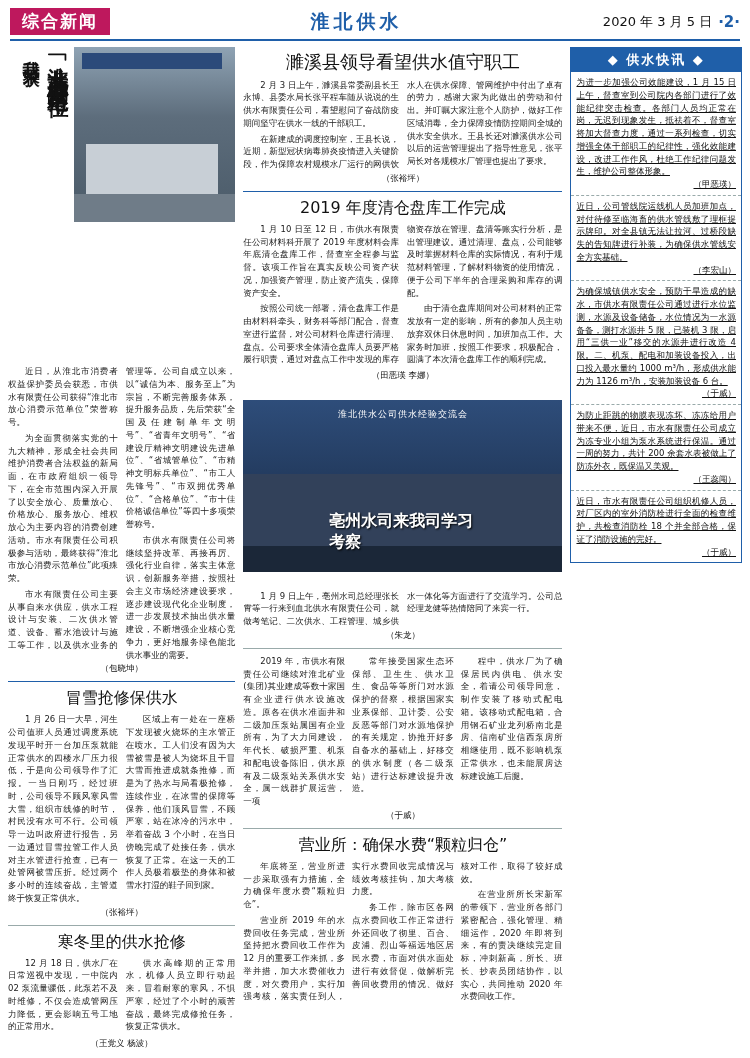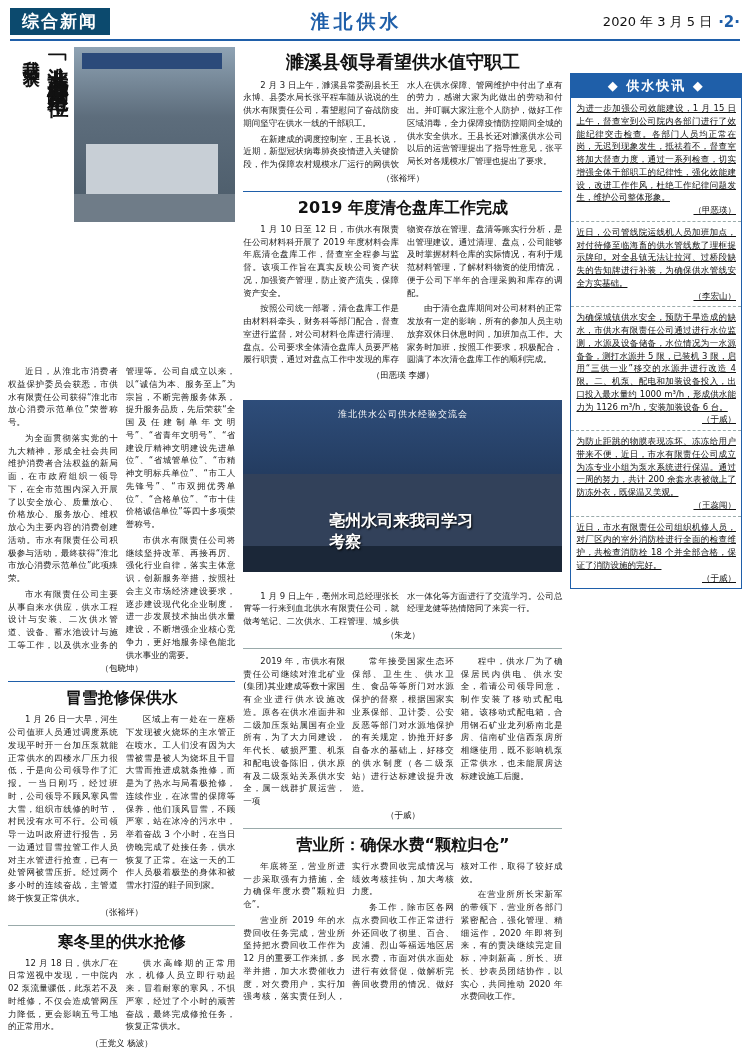--- a/index.html
+++ b/index.html
@@ -1,53 +1,53 @@
 <!DOCTYPE html>
 <html><head>
 <meta charset="utf-8">
 <style>
   html,body{margin:0;padding:0;background:#ffffff;}
   body{width:750px;height:1058px;font-family:"DejaVu Sans","Liberation Sans",sans-serif;color:#111;}
   .page{position:relative;width:750px;height:1058px;box-sizing:border-box;padding:6px 8px 8px 8px;}
 
   
   .masthead{display:flex;align-items:center;justify-content:space-between;padding:2px 2px 4px 2px;}
-  .mh-left{background:#0c4a6e;color:#fff;font-size:17px;font-weight:bold;letter-spacing:2px;padding:5px 12px;line-height:1;}
+  .mh-left{background:#be185d;color:#fff;font-size:17px;font-weight:bold;letter-spacing:2px;padding:5px 12px;line-height:1;}
   .mh-center{flex:1;text-align:center;color:#1f5fa9;font-size:19px;font-weight:bold;letter-spacing:4px;}
   .mh-right{font-size:13px;color:#111;display:flex;align-items:center;gap:6px;white-space:nowrap;}
   .mh-right .pg{color:#1f5fa9;font-weight:bold;font-size:15px;}
   .rule{height:2px;background:#1f5fa9;margin:0 2px 6px 2px;}
 
   
   .cols{display:flex;gap:8px;}
   .colA{width:228px;}
   .colB{width:320px;}
   .colC{width:172px;}
 
-  h2.head{font-size:16px;font-weight:bold;text-align:center;margin:4px 0 5px 0;line-height:1.25;}
+  h2.head{font-size:16px;font-weight:normal;text-align:center;margin:4px 0 5px 0;line-height:1.25;}
   h2.head.big{font-size:18px;}
   .body{font-size:8.5px;line-height:1.5;text-align:justify;color:#1a1a1a;}
   .body p{margin:0 0 3px 0;text-indent:2em;}
   .sign{text-align:center;font-size:8.5px;margin-top:2px;}
   .hr{border-top:1px solid #9aa;margin:6px 0;}
   .hr.blue{border-top:1px solid #1f5fa9;}
   .two{column-count:2;column-gap:8px;}
   .three{column-count:3;column-gap:7px;}
 
   .photo{position:relative;background:#5b6a78;overflow:hidden;}
   .photo .cap{position:absolute;left:0;bottom:0;color:#fff;font-size:13px;font-weight:bold;padding:3px 6px;text-shadow:1px 1px 2px #000;}
   .photo .banner{position:absolute;left:0;right:0;top:8px;text-align:center;color:#fff;font-size:9px;letter-spacing:1px;}
 
   
   .vtitle{display:flex;flex-direction:row-reverse;justify-content:flex-start;align-items:flex-start;height:300px;gap:2px;}
   .vt-main{writing-mode:vertical-rl;text-orientation:upright;font-size:21px;font-weight:bold;letter-spacing:3px;line-height:1.15;border:0;}
   .vt-sub{writing-mode:vertical-rl;text-orientation:upright;font-size:17px;font-weight:bold;letter-spacing:3px;}
 
   
-  .newsbox{border:1px solid #1f5fa9;margin-top:26px;}
+  .newsbox{border:1px solid #1f5fa9;}
   .newsbox .nb-head{background:#1f5fa9;color:#fff;font-size:13px;font-weight:bold;text-align:center;padding:3px 0;letter-spacing:2px;}
   .nb-item{font-size:8.5px;line-height:1.5;text-align:justify;padding:4px 5px;border-bottom:1px dashed #9aa;text-decoration:underline;}
   .nb-item .sg{display:block;text-align:right;}
   .dot{color:#fff;}
   .sec{margin-top:18px;}
 </style>
 </head>
 <body>
 
 <div class="page">

